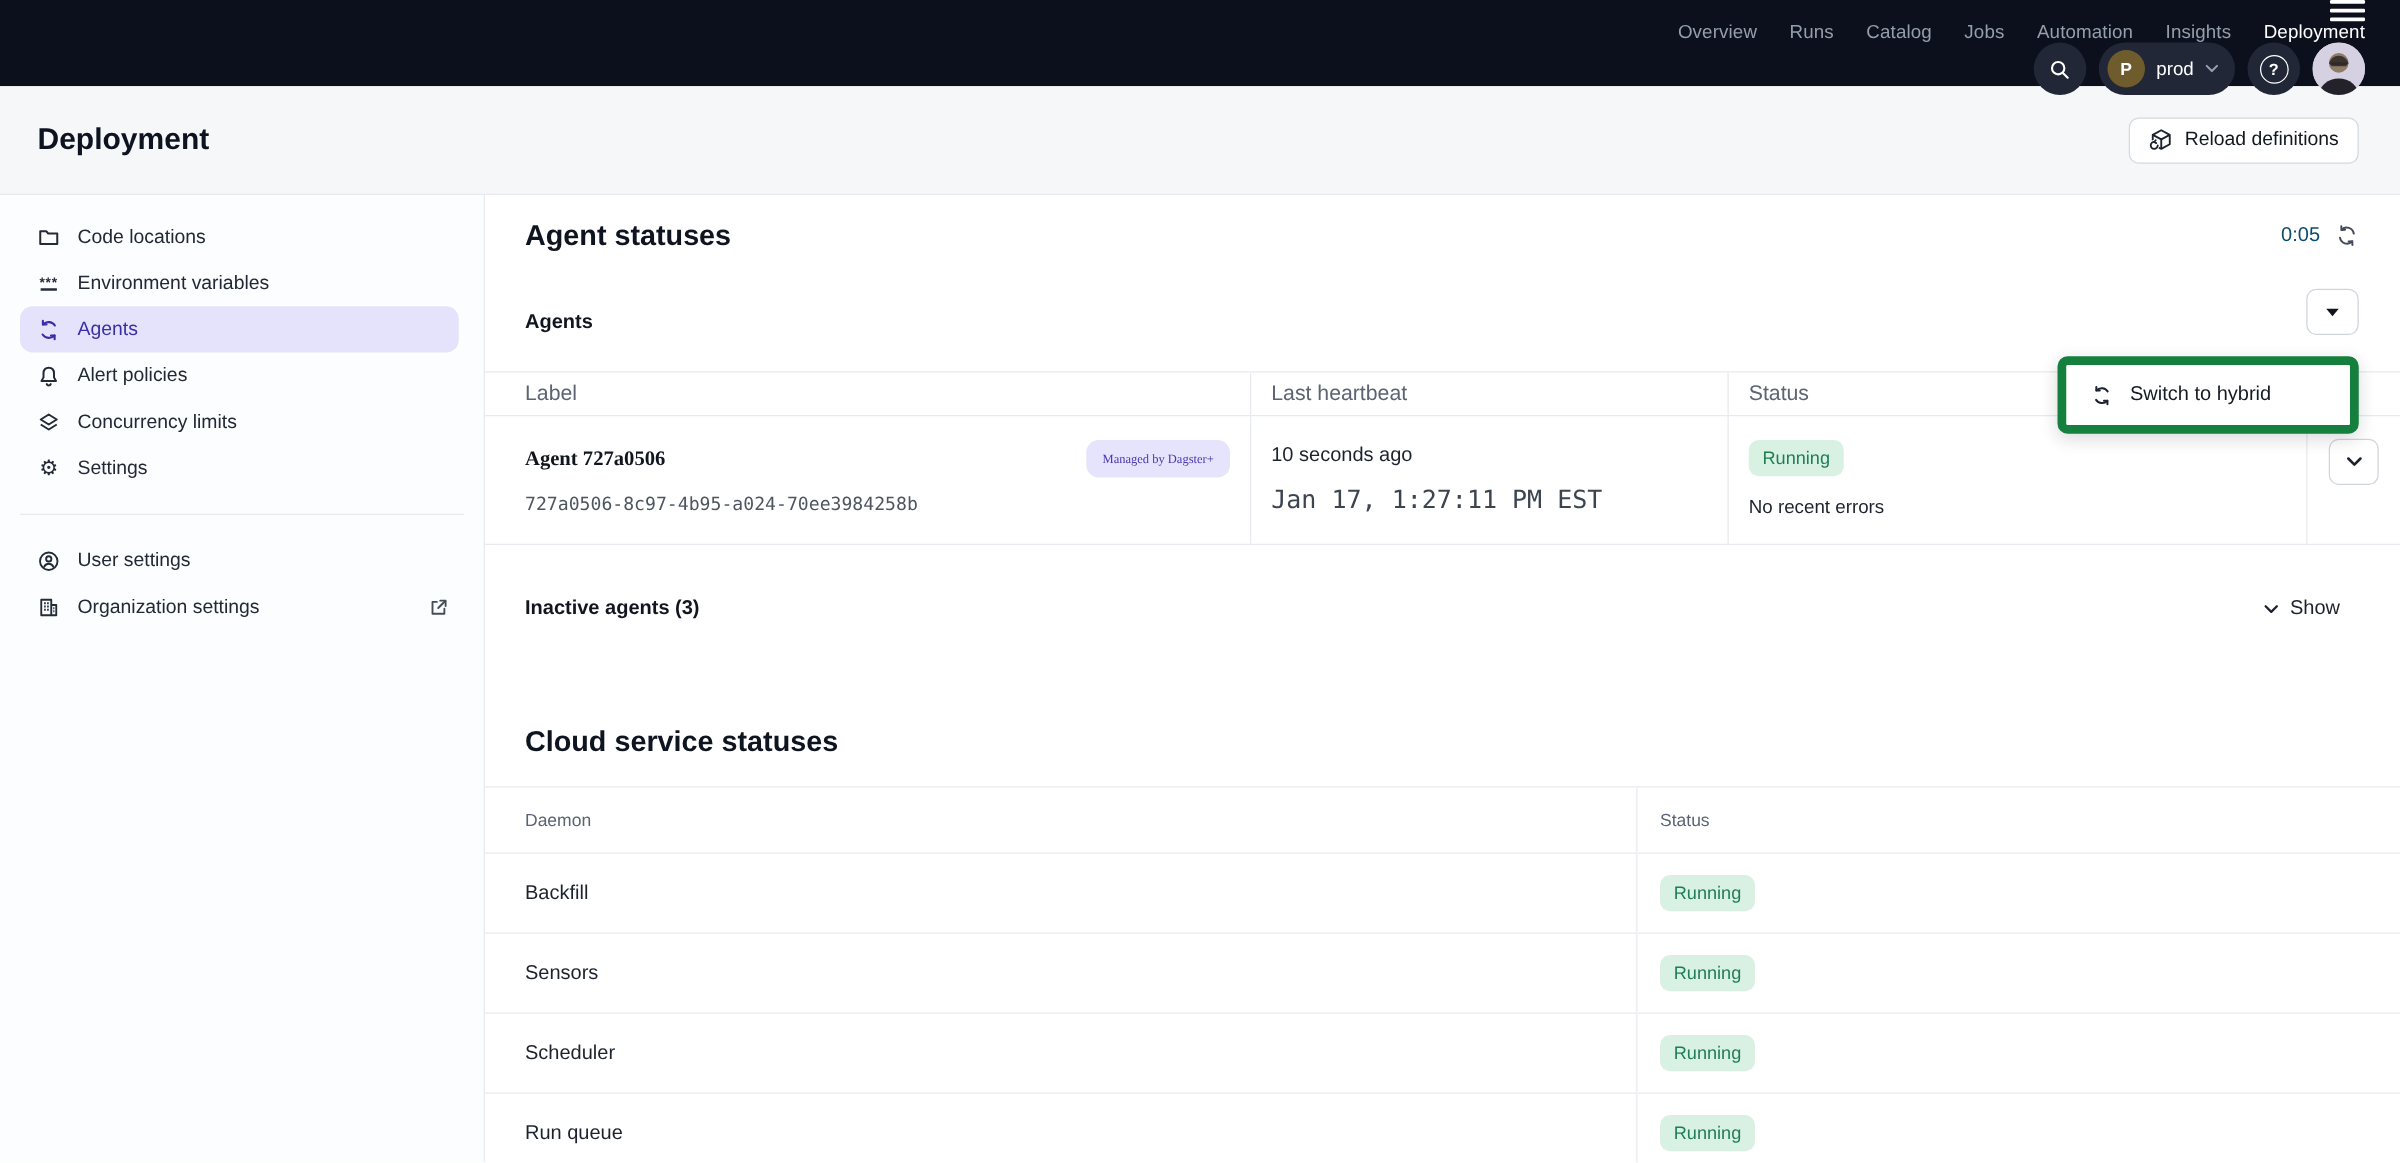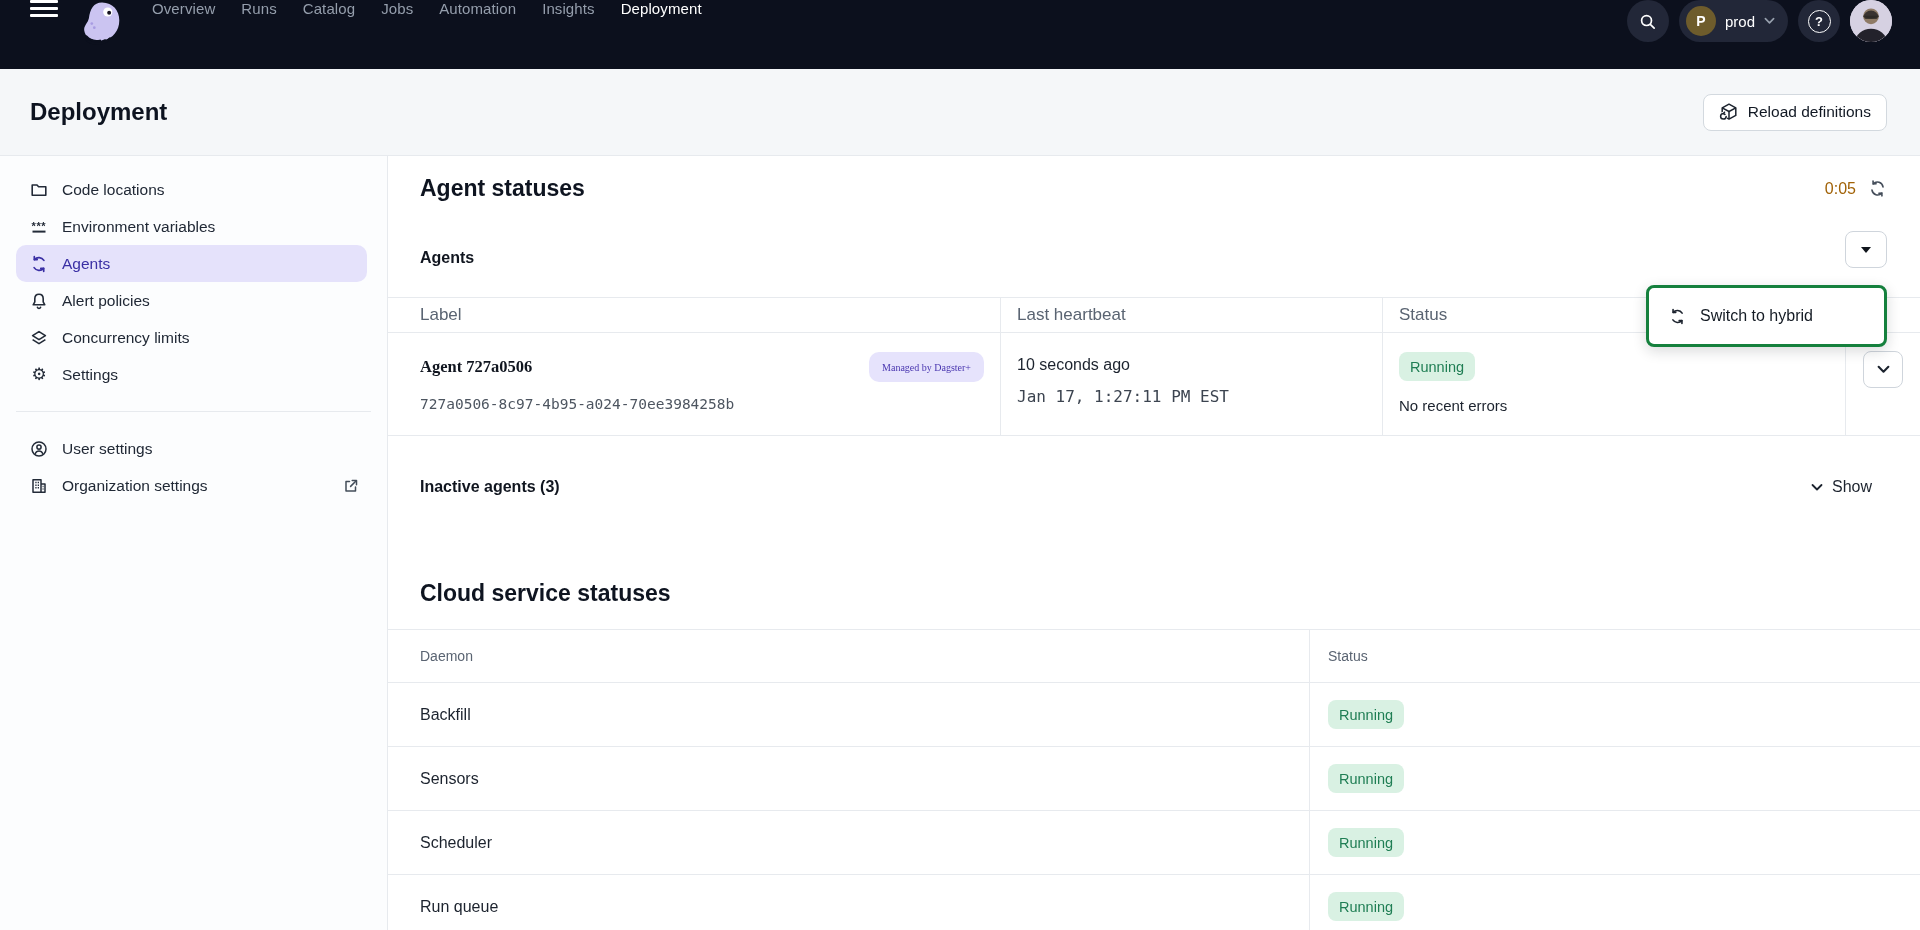--- a/index.html
+++ b/index.html
@@ -1,20 +1,20 @@
 <!DOCTYPE html>
 <html><head>
 <meta charset="utf-8">
 <style>
   * { margin:0; padding:0; box-sizing:border-box; }
   html,body { width:1920px; height:930px; overflow:hidden; background:#fff;
     font-family:"Liberation Sans","DejaVu Sans",sans-serif; -webkit-font-smoothing:antialiased; }
 
   
-  .topnav { height:69px; background:#0c101d; display:flex; align-items:flex-start; padding:0 28px 0 30px; }
+  .topnav { height:69px; background:#0c101d; display:flex; align-items:flex-end; padding:0 28px 0 30px;flex-direction:column; }
   .hamburger { width:28px; display:flex; flex-direction:column; gap:4px; cursor:pointer; }
   .hamburger span { display:block; height:3px; background:#fff; border-radius:1px; }
   .logo { margin-left:20px; width:46px; height:46px; cursor:pointer; }
   .nav-links { display:flex; gap:26px; margin-left:28px; }
   .nav-link { color:#959eac; font-size:15px; font-weight:500; cursor:pointer; letter-spacing:.1px; }
   .nav-link.active { color:#ffffff; }
   .nav-right { margin-left:auto; display:flex; align-items:center; gap:10px; }
   .circle-btn { width:42px; height:42px; border-radius:50%; background:#222738; display:flex;
     align-items:center; justify-content:center; cursor:pointer; }
   .help-q { width:23px; height:23px; border-radius:50%; border:1.7px solid #fff; color:#fff;
@@ -44,21 +44,21 @@
   .side-item.active { background:#e5e2fb; color:#3a2fa4; border-radius:10px; margin:0 20px 0 16px;
     padding-left:14px; }
   .side-item.active .s-icon { color:#3a2fa4; }
   .side-divider { border-top:1px solid #e7eaee; margin:18px 16px; }
   .ext-icon { margin-left:auto; margin-right:12px; color:#434d59; display:flex; }
 
   .main { flex:1; position:relative; background:#fff; }
 
   .section-title { position:absolute; left:32px; font-size:23px; font-weight:600; color:#0e1420; }
   .refresh-wrap { position:absolute; top:23px; right:33px; display:flex; align-items:center; gap:12px;
-    color:#a16207; font-size:16px; }
+    color:#0c4a6e; font-size:16px; }
   .agents-heading { position:absolute; top:93px; left:32px; font-size:16px; font-weight:700; color:#10151f; }
   .menu-btn { position:absolute; top:75px; right:33px; width:42px; height:37px; background:#fff;
     border:1px solid #cfd5dc; border-radius:8px; display:flex; align-items:center; justify-content:center;
     cursor:pointer; }
   .caret { width:0; height:0; border-left:5px solid transparent; border-right:5px solid transparent;
     border-top:6px solid #10151c; }
 
   
   .agents-table { position:absolute; top:141px; left:0; right:0; }
   .at-head, .at-row { display:grid; grid-template-columns:612px 382px 463px 1fr; }
@@ -68,32 +68,32 @@
   .cell-b { border-left:1px solid #e7eaee; }
   .pad1 { padding-left:32px; } .pad2 { padding-left:16px; } .pad3 { padding-left:16px; }
   .agent-line1 { display:flex; align-items:center; justify-content:space-between; padding:19px 16px 0 32px;font-family:Liberation Serif, serif; }
   .agent-name { font-size:16.5px; font-weight:700; color:#10151f; }
   .badge-purple { background:#e6e3fc; color:#4a37b0; font-size:10px; height:30px; display:inline-flex;
     align-items:center; padding:0 13px; border-radius:10px; }
   .agent-id { margin:14px 16px 0 32px; font-family:"DejaVu Sans Mono","Liberation Mono",monospace;
     font-size:14.5px; color:#4d5560; }
   .hb-rel { padding:23px 16px 0 16px; font-size:16px; color:#1c232e; }
   .hb-abs { margin:13px 16px 0 16px; font-family:"DejaVu Sans Mono","Liberation Mono",monospace;
-    font-size:16px; color:#3c4450; }
+    font-size:20px; color:#3c4450; }
   .badge-green { background:#d9f1e3; color:#1f7e54; font-size:14.5px; height:29px; display:inline-flex;
     align-items:center; padding:0 11px; border-radius:8px; }
   .status-cell { padding:19px 16px 0 16px; display:flex; flex-direction:column; align-items:flex-start; }
   .status-note { margin-top:16px; font-size:15px; color:#1c232e; }
   .row-menu-cell { display:flex; justify-content:center; padding-top:18px; }
   .row-menu-btn { width:40px; height:37px; background:#fff; border:1px solid #cfd5dc; border-radius:8px;
     display:flex; align-items:center; justify-content:center; cursor:pointer; color:#1c232e; }
 
   
   .popover { position:absolute; top:129px; left:1258px; width:241px; height:62px; background:#fff;
-    border-radius:8px; border:3px solid #15803d; box-shadow:0 4px 14px rgba(16,22,31,.16); z-index:5;
+    border-radius:8px; border:7px solid #15803d; box-shadow:0 4px 14px rgba(16,22,31,.16); z-index:5;
     display:flex; align-items:center; }
   .popover-item { display:flex; align-items:center; gap:14px; padding:0 20px; width:100%; height:46px;
     font-size:16px; color:#141b24; cursor:pointer; }
   .popover-item .s-icon { color:#1c232e; display:flex; }
 
   
   .inactive-row { position:absolute; top:322px; left:32px; right:48px; display:flex;
     justify-content:space-between; align-items:center; }
   .inactive-heading { font-size:16px; font-weight:700; color:#10151f; }
   .show-toggle { display:flex; align-items:center; gap:9px; font-size:16px; color:#1c232e; cursor:pointer; }

